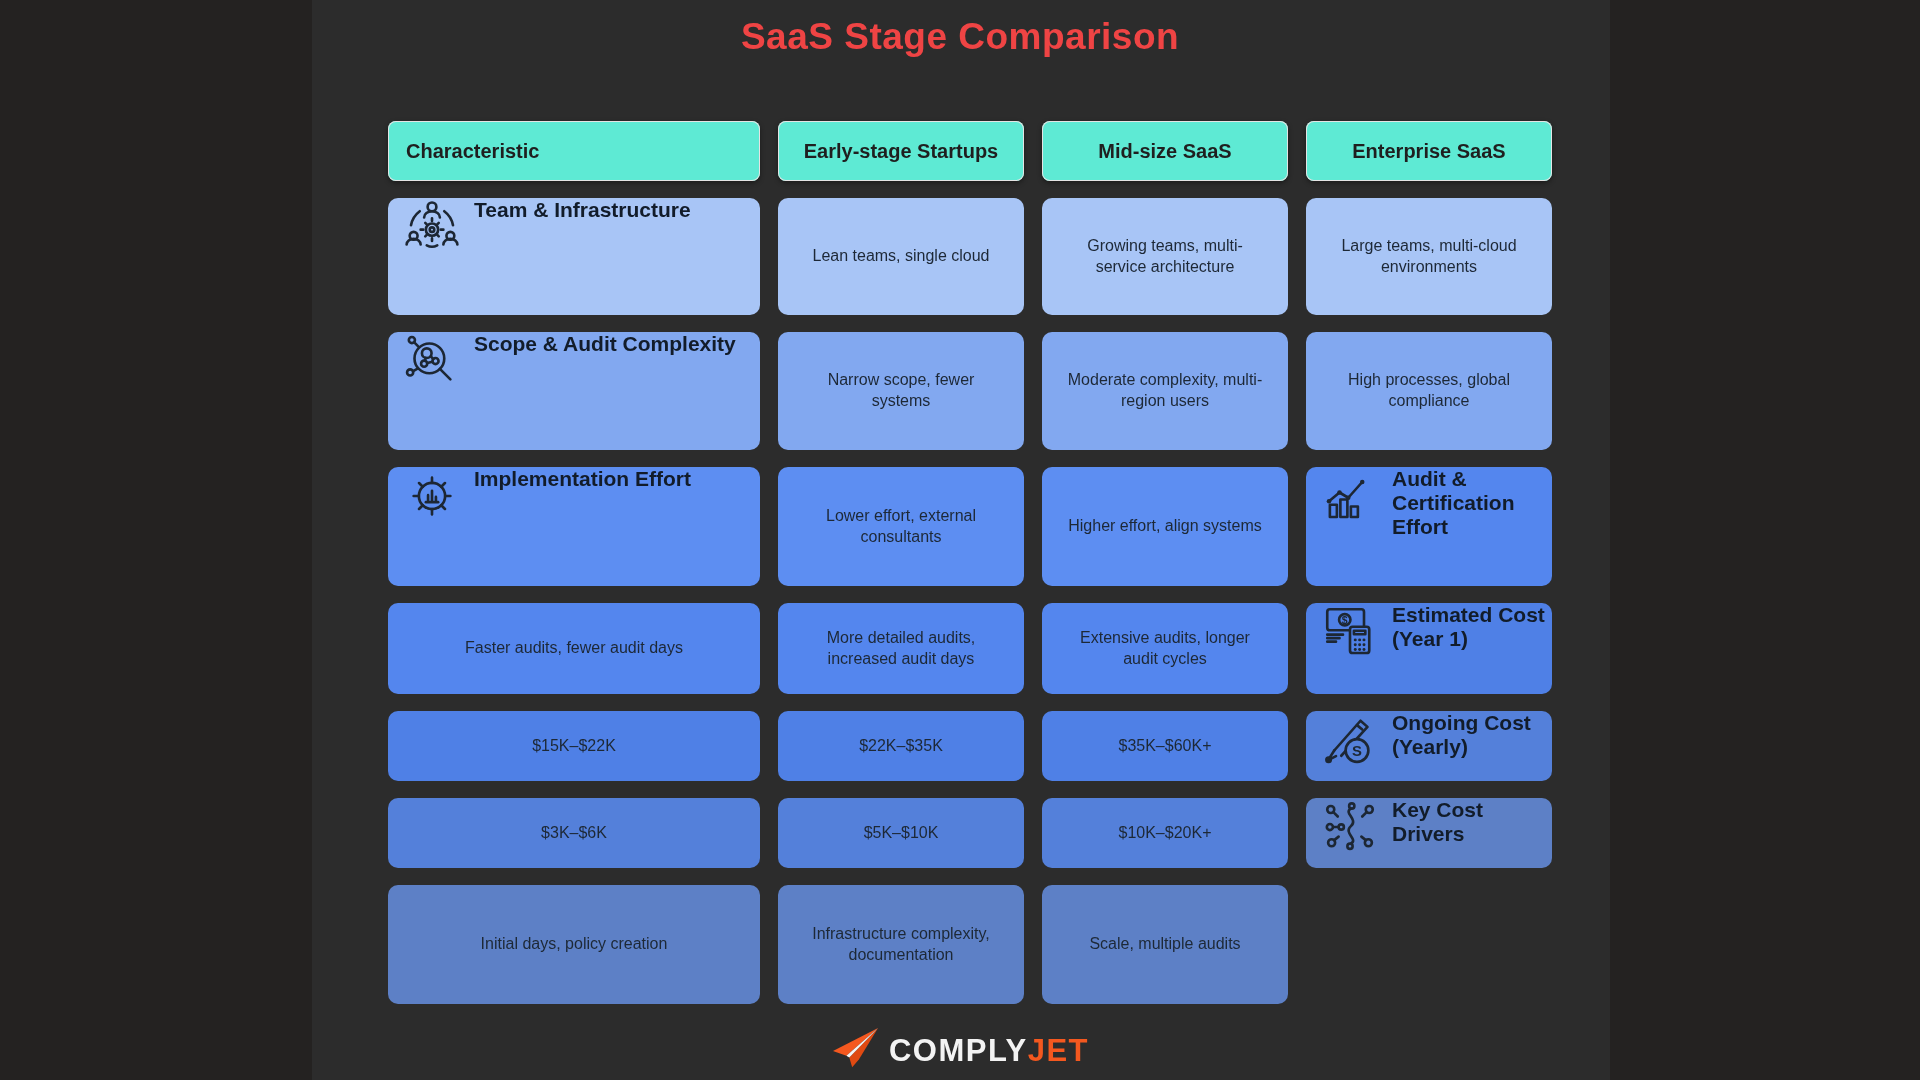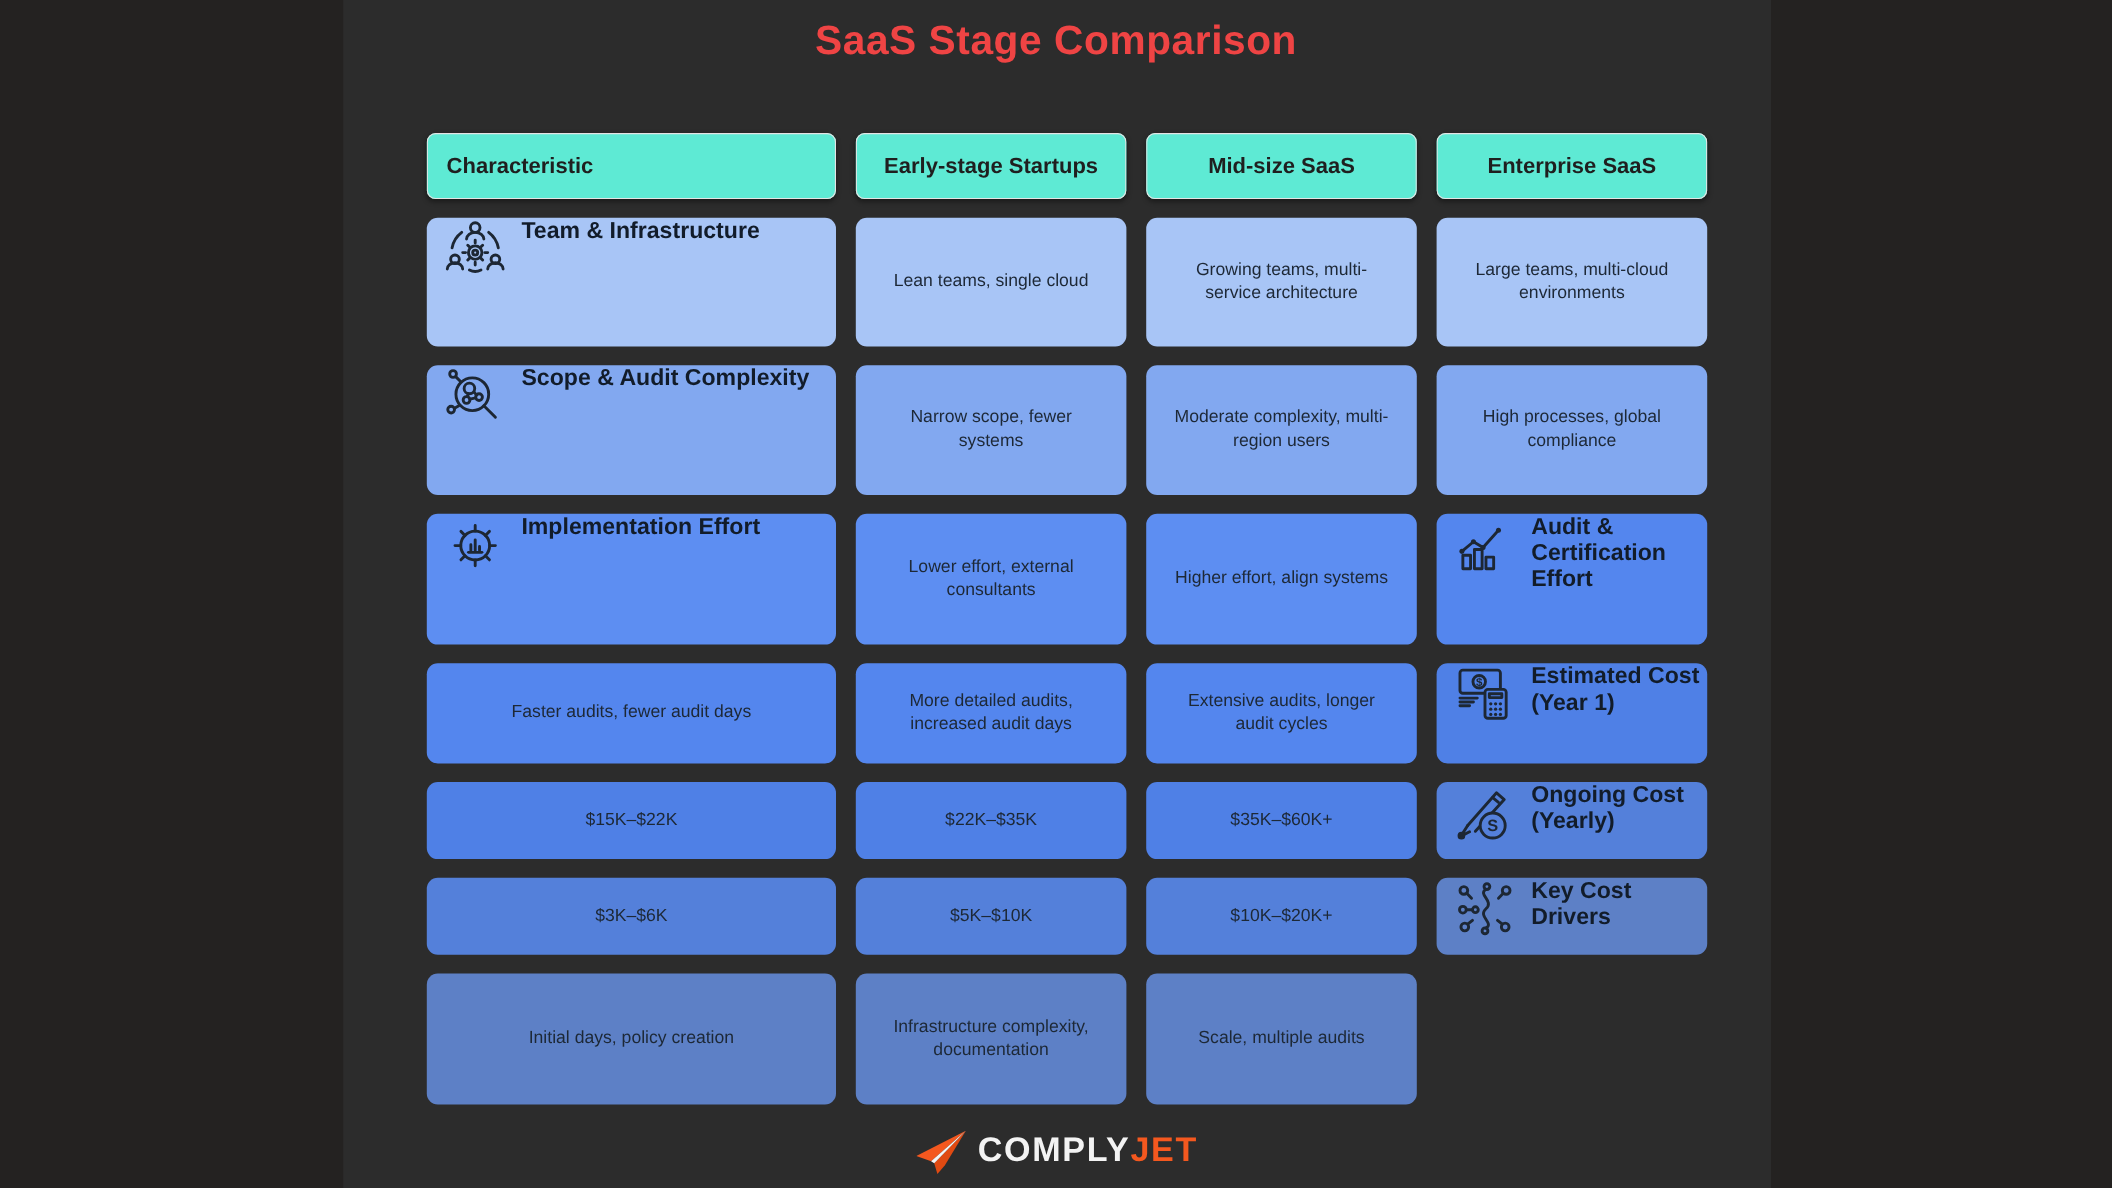--- a/index.html
+++ b/index.html
@@ -29,21 +29,21 @@
   .r4{background:#5486ee;--rowbg:#5486ee;}
   .r5{background:#4f80e6;--rowbg:#4f80e6;}
   .r6{background:#5480da;--rowbg:#5480da;}
   .r7{background:#5d80c6;--rowbg:#5d80c6;}
   .icon{width:58px;height:58px;flex:0 0 auto;display:flex;align-items:center;justify-content:center;}
   .icon svg{width:56px;height:56px;stroke:#1d2734;fill:none;stroke-width:3;
             stroke-linecap:round;stroke-linejoin:round;}
   .icon svg text{stroke:none;fill:#1d2734;font-family:"Liberation Sans",sans-serif;font-weight:bold;}
   .icon svg .fillbg{fill:var(--rowbg,#4f80e6);}
   .icon svg .dot{fill:#1d2734;stroke:none;}
-  .logo{position:absolute;top:1027px;left:312px;width:1298px;display:flex;align-items:flex-start;
+  .logo{position:absolute;top:1027px;left:312px;width:1298px;display:flex;align-items:flex-end;
         justify-content:center;gap:10px;}
   .logo-plane{width:46px;height:42px;}
   .logo-text{font-size:31px;font-weight:800;letter-spacing:1.5px;color:#f3f3f3;}
   .logo-jet{color:#f4581f;}
 </style>
 </head>
 <body>
 
 <div class="stage">
   <div class="strip strip-left"></div>

